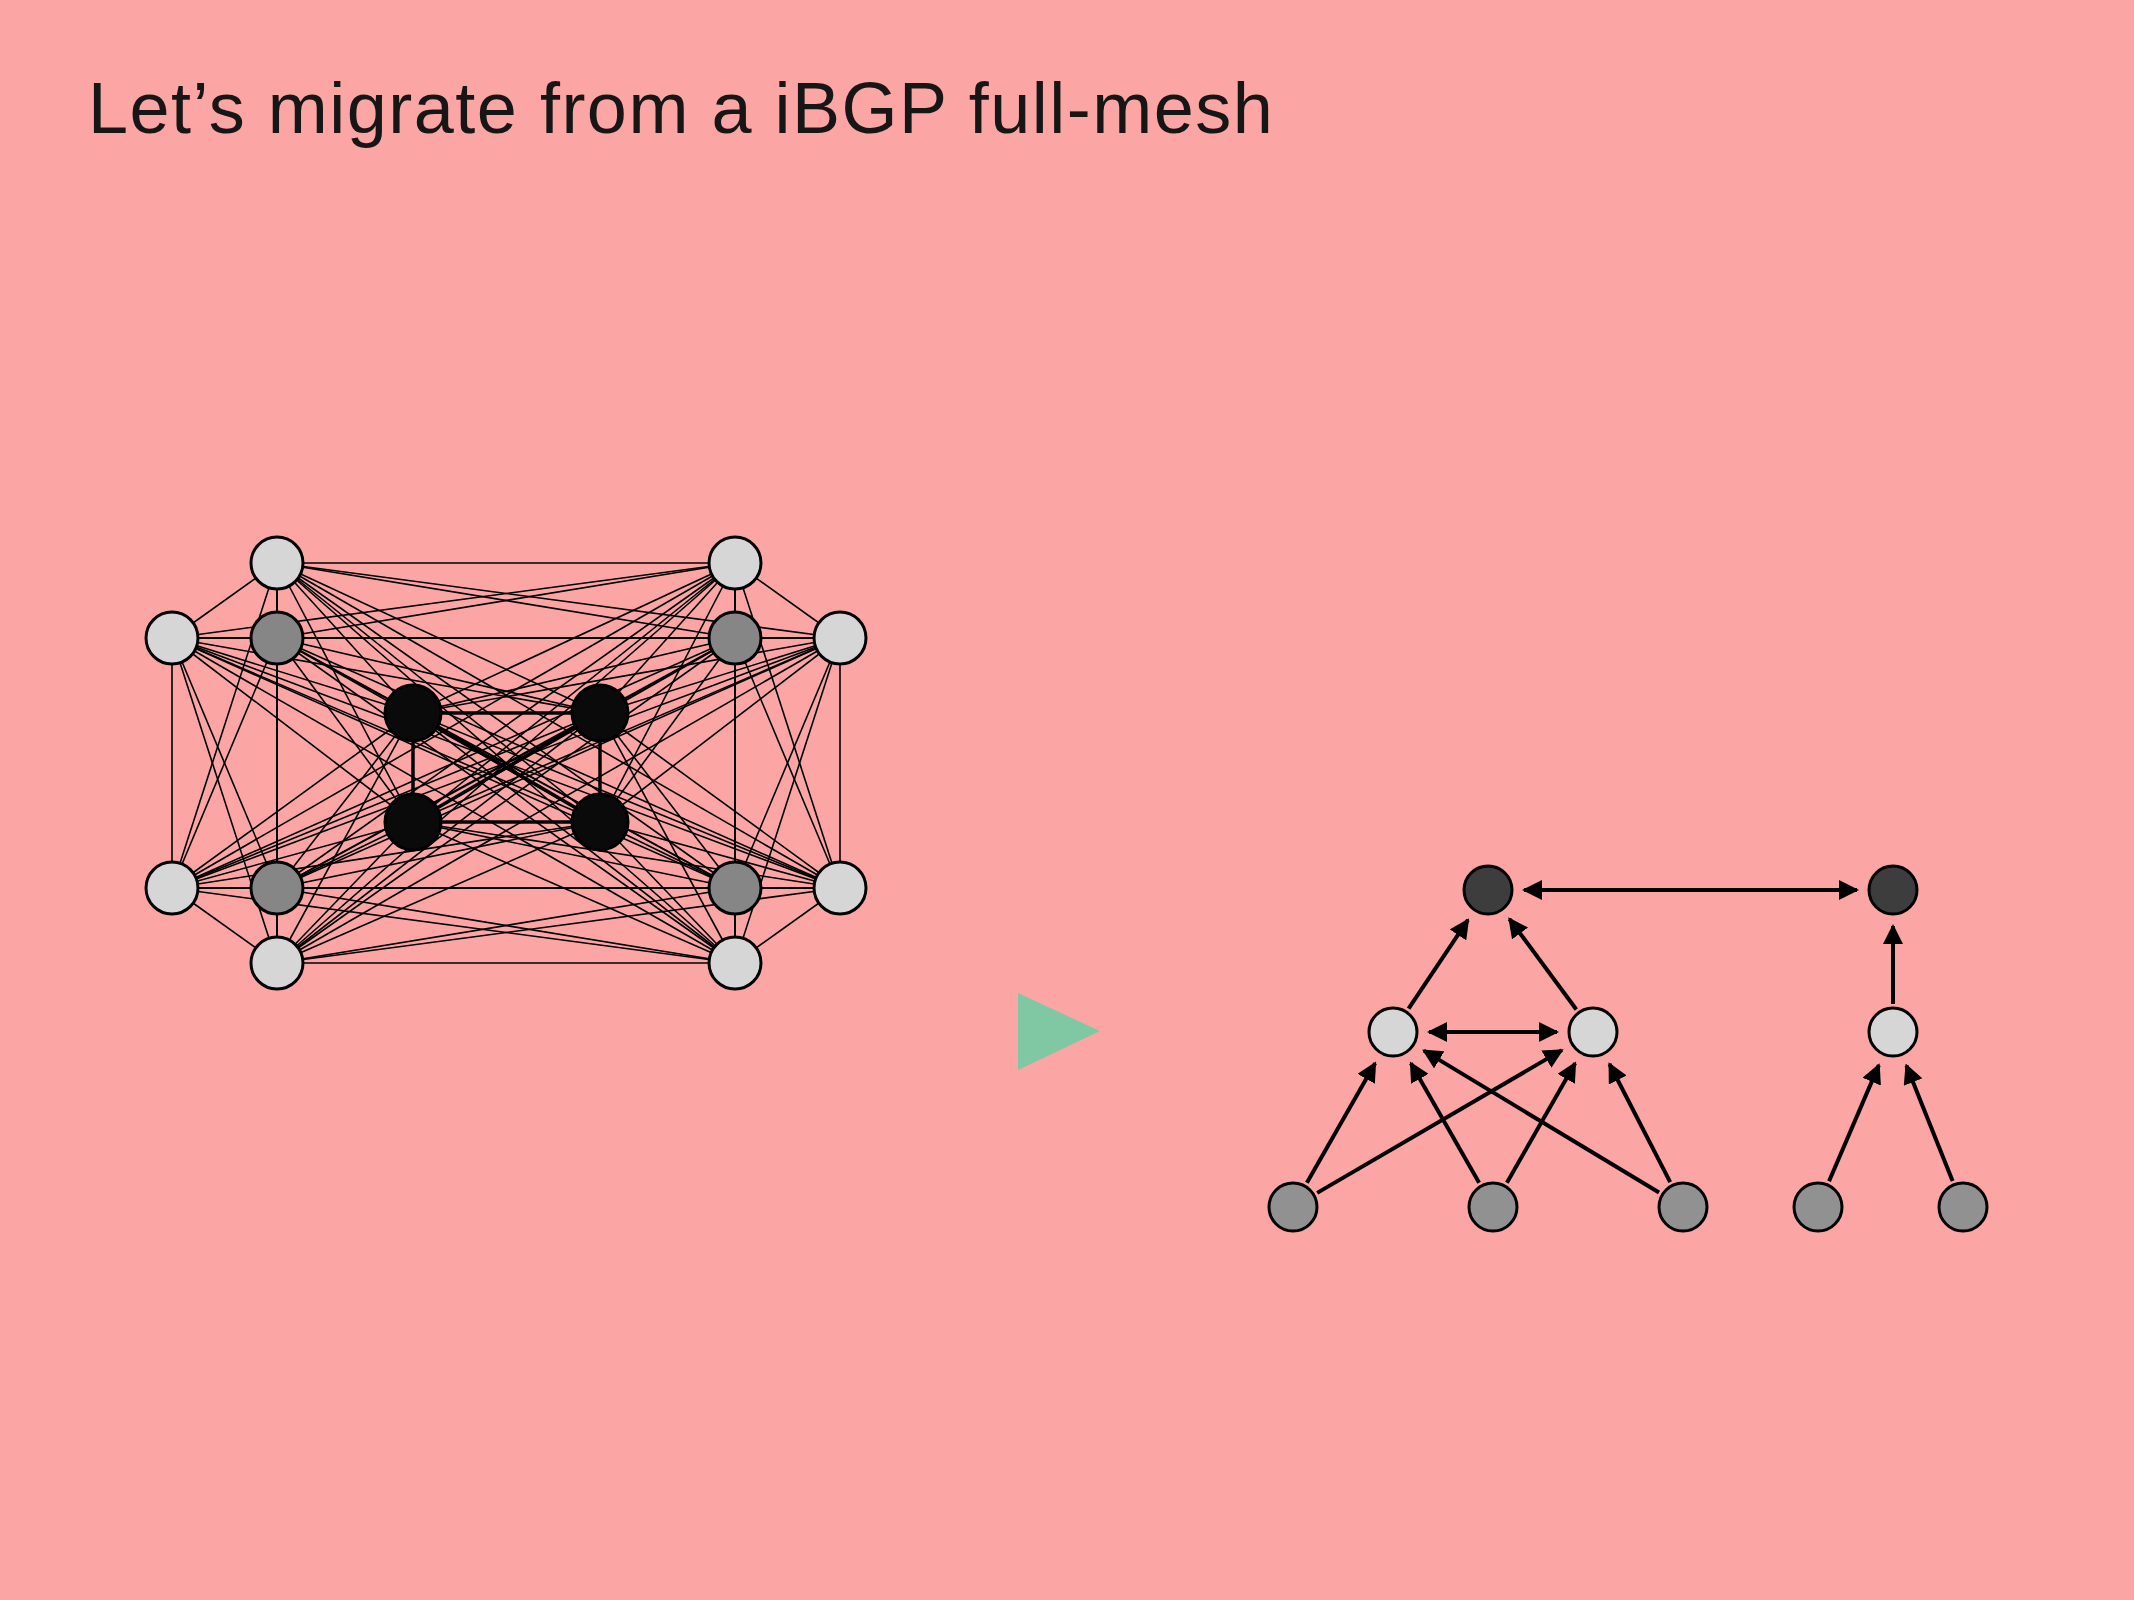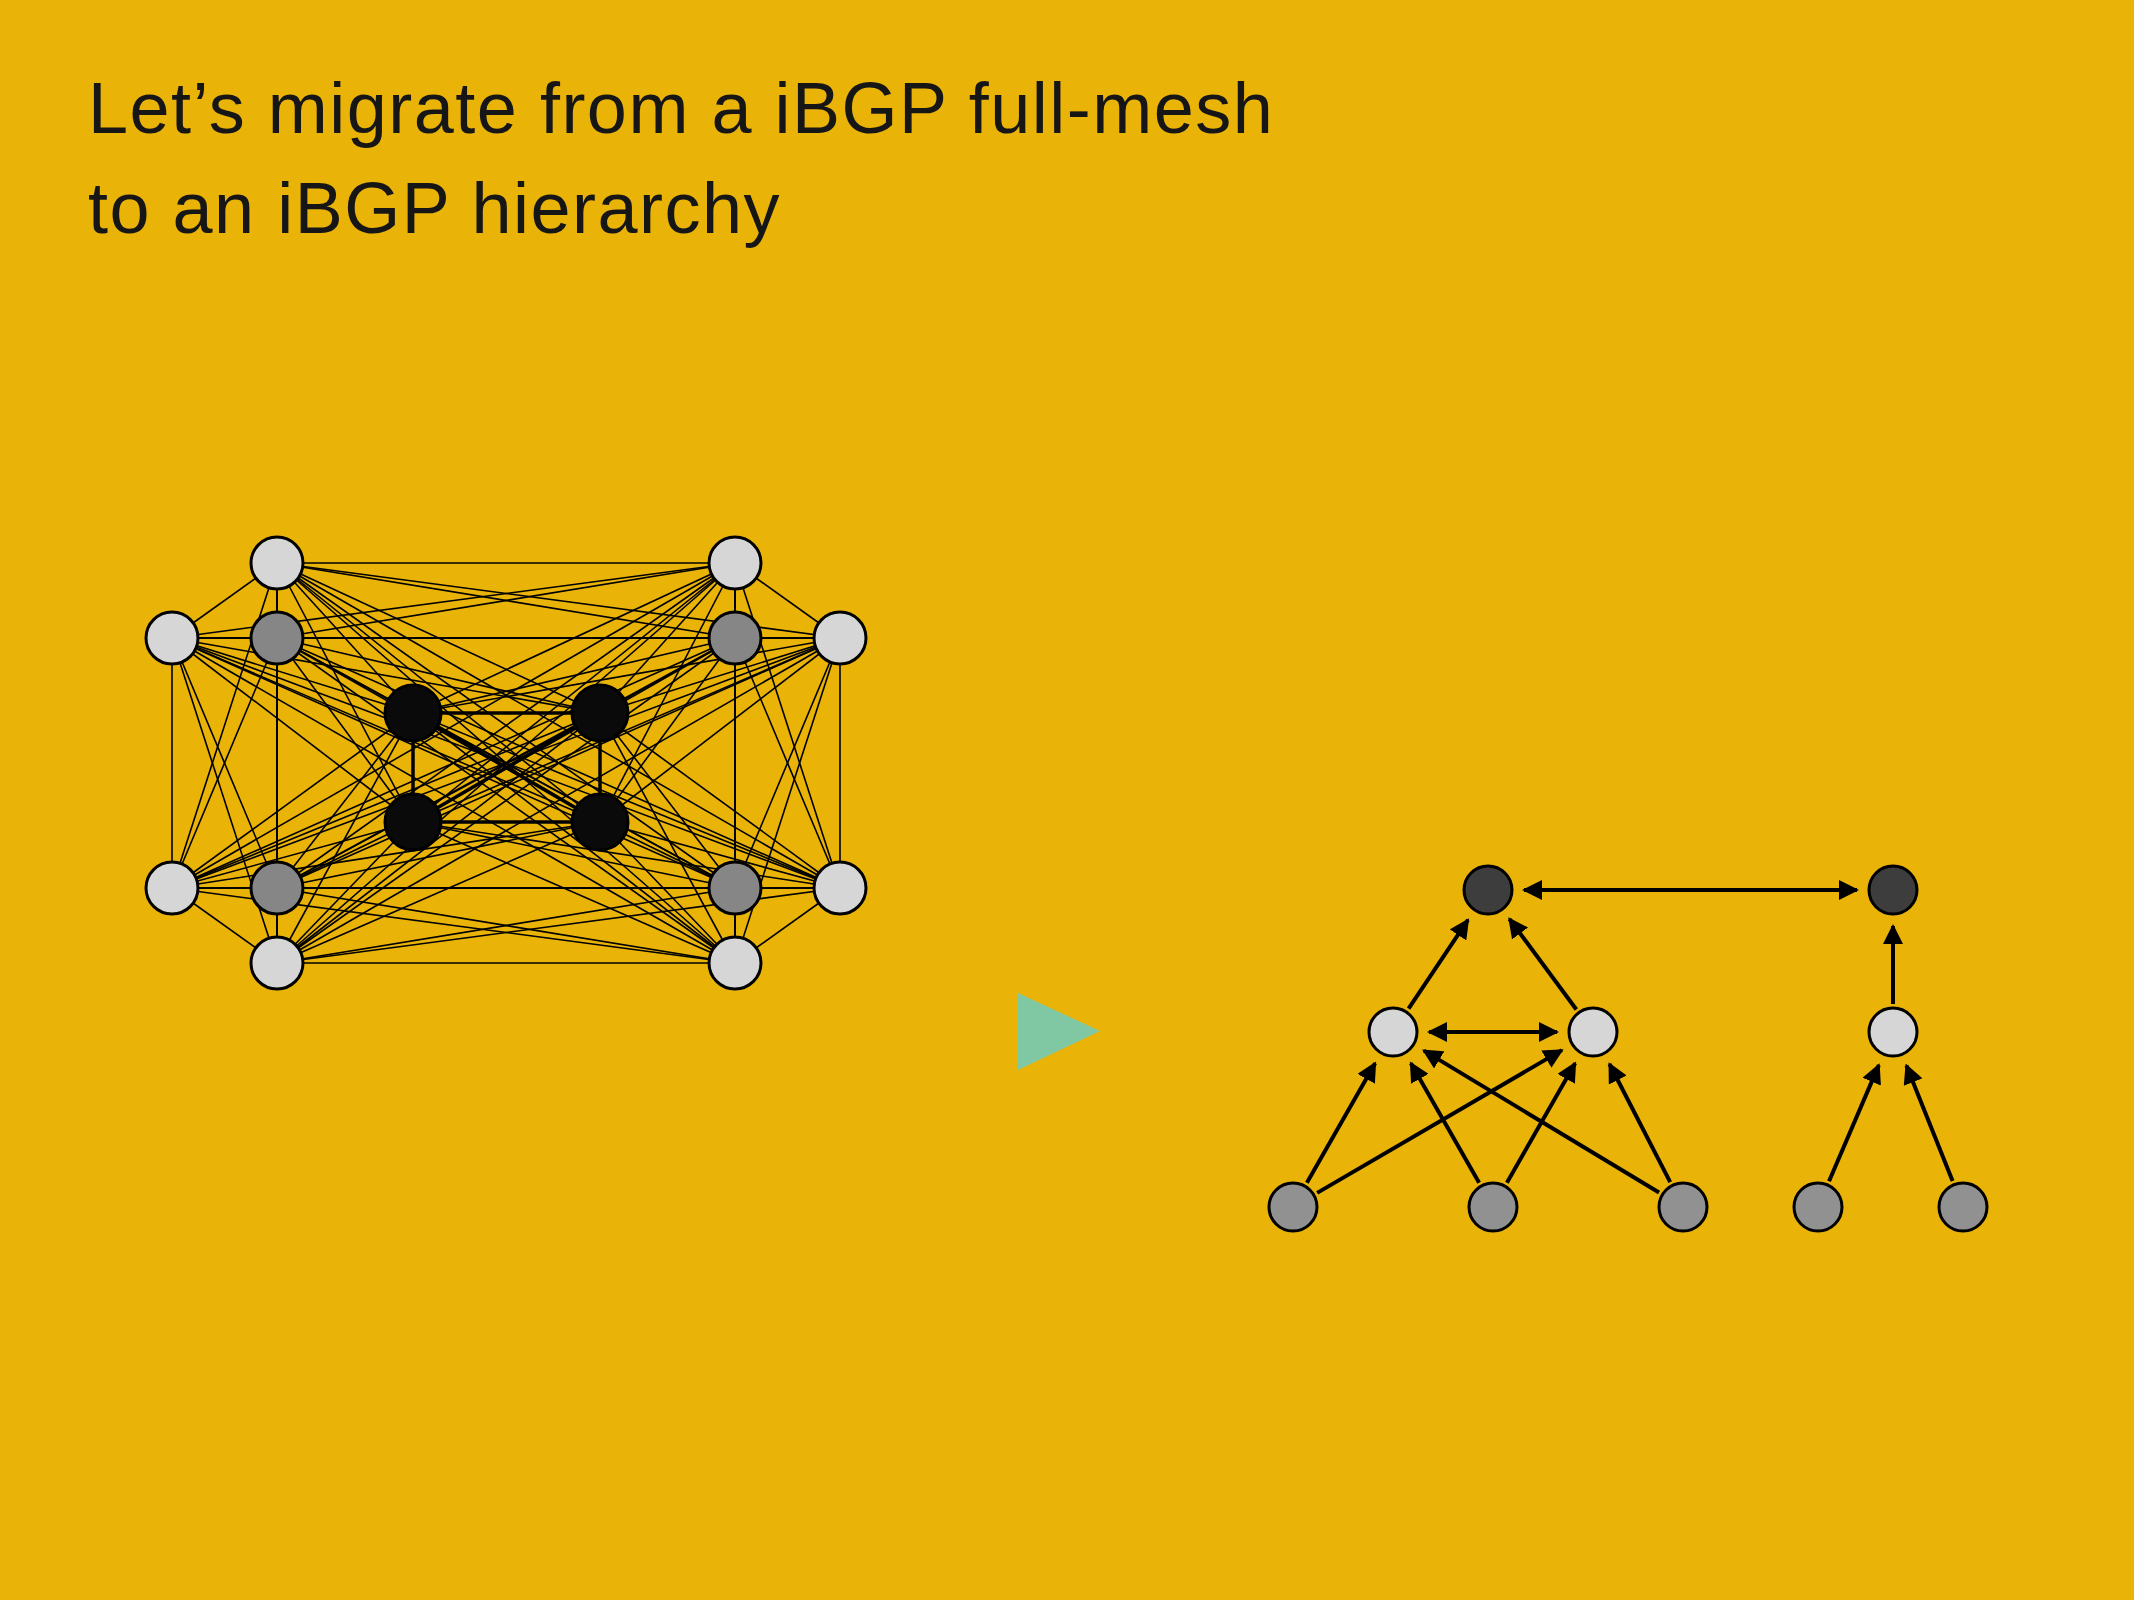--- a/index.html
+++ b/index.html
@@ -4,21 +4,21 @@
 <style>
   html, body {
     margin: 0;
     padding: 0;
     background: #ffffff;
   }
   .slide {
     position: relative;
     width: 2134px;
     height: 1600px;
-    background: #eab308;
+    background: #fca5a5;
     overflow: hidden;
     font-family: "Liberation Sans", sans-serif;
   }
   .title {
     position: absolute;
     left: 88px;
     top: 58px;
     font-size: 72px;
     line-height: 100px;
     letter-spacing: 1.5px;
@@ -30,21 +30,20 @@
     left: 0;
     top: 0;
   }
 </style>
 </head>
 <body>
 
 <div class="slide">
   <div class="title">
     <div>Let’s migrate from a iBGP full-mesh</div>
-    <div>to an iBGP hierarchy</div>
   </div>
   <svg id="diagram-svg" class="diagram" width="2134" height="1600" viewBox="0 0 2134 1600">
       <defs>
         <marker id="ah" viewBox="0 0 10 10" refX="9" refY="5" markerWidth="5" markerHeight="5" orient="auto-start-reverse">
           <path d="M 0 0 L 10 5 L 0 10 z" fill="#000000"></path>
         </marker>
       </defs>
       <g>
         <line x1="277" y1="563" x2="172" y2="638" stroke="#000000" stroke-width="1.6"></line>
         <line x1="277" y1="563" x2="277" y2="638" stroke="#000000" stroke-width="1.6"></line>

